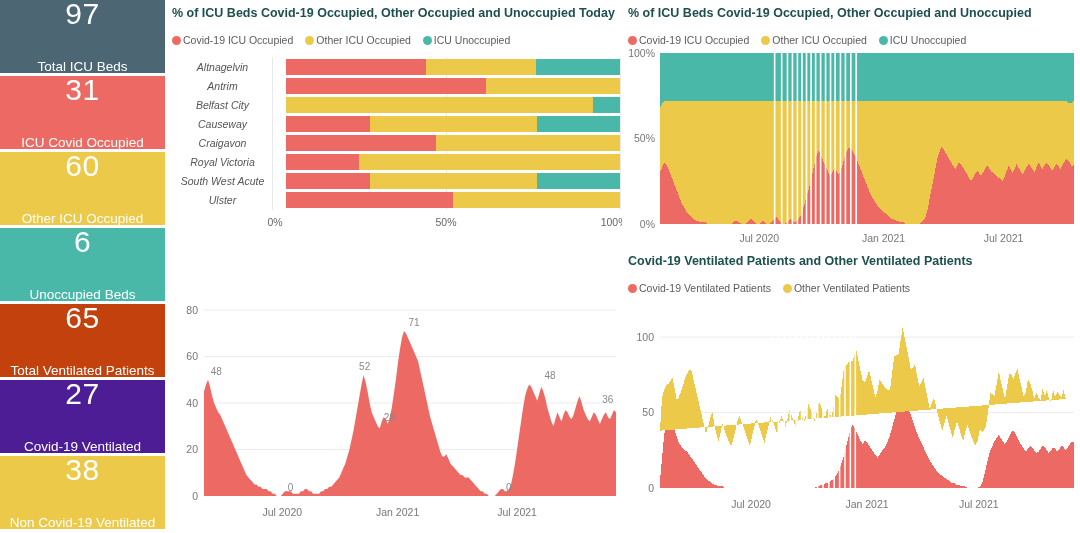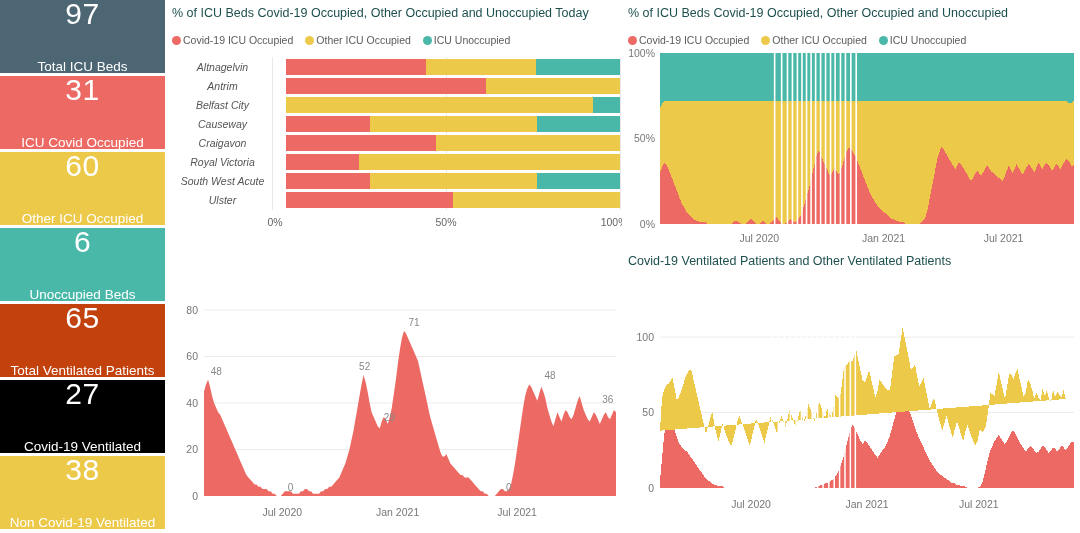--- a/index.html
+++ b/index.html
@@ -52,21 +52,21 @@
   
   .panel { position: absolute; background: #fff; }
   #panel-bar      { left: 168px; top: 0;   width: 452px; height: 262px; }
   #panel-pctarea  { left: 622px; top: 0;   width: 458px; height: 258px; }
   #panel-rolling  { left: 168px; top: 262px; width: 452px; height: 271px; }
   #panel-vent     { left: 622px; top: 246px; width: 458px; height: 275px; }
 
   .panel-title {
     color: #1d4f4e;
     font-size: 12.5px;
-    font-weight: normal;
+    font-weight: bold;
     line-height: 1.2;
   }
   .legend {
     display: flex;
     align-items: center;
     gap: 12px;
     margin-top: 8px;
   }
   .legend-item { display: flex; align-items: center; gap: 2px; }
   .legend-dot {
@@ -170,21 +170,21 @@
         <div class="kpi-label">Other ICU Occupied</div>
       </div>
       <div class="kpi-tile" style="background: rgb(74, 184, 168);">
         <div class="kpi-value">6</div>
         <div class="kpi-label">Unoccupied Beds</div>
       </div>
       <div class="kpi-tile" style="background: #c2410c;">
         <div class="kpi-value">65</div>
         <div class="kpi-label">Total Ventilated Patients</div>
       </div>
-      <div class="kpi-tile" style="background: #000000;">
+      <div class="kpi-tile" style="background: #4c1d95;">
         <div class="kpi-value">27</div>
         <div class="kpi-label">Covid-19 Ventilated</div>
       </div>
       <div class="kpi-tile" style="background: rgb(237, 201, 74);">
         <div class="kpi-value">38</div>
         <div class="kpi-label">Non Covid-19 Ventilated</div>
       </div>
     </div>
 
   <div class="panel" id="panel-bar">
@@ -346,20 +346,30 @@
         <text x="382.08" y="95.4" class="data-label">48</text>
         <text x="439.76" y="118.65" class="data-label">36</text>
         <text x="114.28" y="232" class="axis-label axis-label-c">Jul 2020</text>
         <text x="229.64" y="232" class="axis-label axis-label-c">Jan 2021</text>
         <text x="349.12" y="232" class="axis-label axis-label-c">Jul 2021</text>
       </svg>
   </div>
 
   <div class="panel" id="panel-vent">
     <div class="panel-title" style="position:absolute;left:6px;top:8px;">Covid-19 Ventilated Patients and Other Ventilated Patients</div>
+    <div class="legend" id="legend-vent" style="position:absolute;left:6px;top:28px;">
+        <div class="legend-item">
+          <span class="legend-dot" style="background: rgb(236, 106, 99);"></span>
+          <span class="legend-text">Covid-19 Ventilated Patients</span>
+        </div>
+        <div class="legend-item">
+          <span class="legend-dot" style="background: rgb(237, 201, 74);"></span>
+          <span class="legend-text">Other Ventilated Patients</span>
+        </div>
+      </div>
     <svg class="plot-svg" id="svg-vent" width="458" height="222" style="position:absolute;left:0;top:50px;">
         <text x="32" y="195.5" class="axis-label axis-label-r">0</text>
         <line x1="38" x2="452" y1="116.54545454545455" y2="116.54545454545455" stroke="#ececec" stroke-width="1"></line>
         <text x="32" y="120.04545454545455" class="axis-label axis-label-r">50</text>
         <line x1="38" x2="452" y1="41.09090909090909" y2="41.09090909090909" stroke="#ececec" stroke-width="1"></line>
         <text x="32" y="44.59090909090909" class="axis-label axis-label-r">100</text>
         <path d="M 38 184.45454545454547 L 40.09090909090909 161.8181818181818 L 42.18181818181818 139.1818181818182 L 44.27272727272727 125.6 L 46.36363636363637 121.07272727272728 L 48.45454545454545 124.0909090909091 L 50.54545454545455 128.61818181818182 L 52.63636363636364 134.65454545454546 L 54.727272727272734 140.6909090909091 L 56.81818181818182 146.72727272727275 L 58.90909090909091 149.74545454545455 L 61 152.76363636363635 L 63.09090909090909 154.27272727272728 L 65.18181818181819 155.78181818181818 L 67.27272727272728 158.8 L 69.36363636363636 161.8181818181818 L 71.45454545454547 164.83636363636364 L 73.54545454545455 167.85454545454544 L 75.63636363636364 170.87272727272727 L 77.72727272727272 173.89090909090908 L 79.81818181818181 176.9090909090909 L 81.9090909090909 179.92727272727274 L 84 182.94545454545454 L 86.0909090909091 184.45454545454547 L 88.18181818181819 185.96363636363637 L 90.27272727272728 187.47272727272727 L 92.36363636363637 188.98181818181817 L 94.45454545454545 188.98181818181817 L 96.54545454545455 190.4909090909091 L 98.63636363636363 190.4909090909091 L 100.72727272727272 190.4909090909091 L 102.81818181818183 192 L 104.90909090909092 192 L 107 192 L 109.0909090909091 192 L 111.18181818181819 192 L 113.27272727272728 192 L 115.36363636363637 192 L 117.45454545454545 192 L 119.54545454545455 192 L 121.63636363636364 192 L 123.72727272727273 192 L 125.81818181818183 192 L 127.9090909090909 192 L 130 192 L 132.0909090909091 192 L 134.1818181818182 192 L 136.27272727272728 192 L 138.36363636363637 192 L 140.45454545454544 192 L 142.54545454545456 192 L 144.63636363636363 192 L 146.72727272727275 192 L 148.8181818181818 192 L 150.9090909090909 192 L 153 192 L 155.0909090909091 192 L 157.1818181818182 192 L 159.27272727272725 192 L 161.36363636363637 192 L 163.45454545454544 192 L 165.54545454545453 192 L 167.63636363636365 192 L 169.72727272727272 192 L 171.81818181818184 192 L 173.9090909090909 192 L 176 192 L 178.0909090909091 192 L 180.1818181818182 192 L 182.27272727272728 192 L 184.36363636363637 192 L 186.45454545454544 192 L 188.54545454545456 192 L 190.63636363636363 192 L 192.72727272727275 192 L 194.8181818181818 190.4909090909091 L 196.9090909090909 190.4909090909091 L 199 188.98181818181817 L 201.0909090909091 188.98181818181817 L 203.1818181818182 187.47272727272727 L 205.27272727272728 187.47272727272727 L 207.36363636363637 185.96363636363637 L 209.45454545454547 184.45454545454547 L 211.54545454545453 182.94545454545454 L 213.63636363636365 179.92727272727274 L 215.72727272727272 176.9090909090909 L 217.8181818181818 172.38181818181818 L 219.9090909090909 166.34545454545454 L 222 158.8 L 224.0909090909091 151.25454545454545 L 226.1818181818182 142.2 L 228.27272727272728 134.65454545454546 L 230.36363636363637 128.61818181818182 L 232.45454545454547 131.63636363636363 L 234.54545454545456 136.16363636363636 L 236.63636363636363 140.6909090909091 L 238.72727272727272 145.21818181818182 L 240.8181818181818 148.23636363636365 L 242.9090909090909 143.70909090909092 L 245 146.72727272727275 L 247.0909090909091 149.74545454545455 L 249.18181818181816 152.76363636363635 L 251.27272727272728 155.78181818181818 L 253.36363636363637 158.8 L 255.45454545454547 161.8181818181818 L 257.5454545454545 158.8 L 259.6363636363636 155.78181818181818 L 261.72727272727275 152.76363636363635 L 263.8181818181818 149.74545454545455 L 265.9090909090909 145.21818181818182 L 268 139.1818181818182 L 270.09090909090907 131.63636363636363 L 272.1818181818182 124.0909090909091 L 274.27272727272725 116.54545454545455 L 276.3636363636364 110.50909090909092 L 278.45454545454544 105.98181818181818 L 280.5454545454545 101.45454545454547 L 282.6363636363636 104.47272727272728 L 284.72727272727275 109 L 286.8181818181818 113.52727272727273 L 288.9090909090909 119.56363636363636 L 291 125.6 L 293.09090909090907 131.63636363636363 L 295.1818181818182 137.6727272727273 L 297.2727272727273 142.2 L 299.3636363636364 146.72727272727275 L 301.45454545454544 151.25454545454545 L 303.54545454545456 155.78181818181818 L 305.6363636363637 160.3090909090909 L 307.7272727272727 164.83636363636364 L 309.8181818181818 167.85454545454544 L 311.90909090909093 170.87272727272727 L 314 173.89090909090908 L 316.09090909090907 176.9090909090909 L 318.1818181818182 178.4181818181818 L 320.27272727272725 179.92727272727274 L 322.3636363636364 181.43636363636364 L 324.45454545454544 182.94545454545454 L 326.54545454545456 184.45454545454547 L 328.6363636363636 185.96363636363637 L 330.72727272727275 187.47272727272727 L 332.8181818181818 187.47272727272727 L 334.9090909090909 188.98181818181817 L 337 188.98181818181817 L 339.0909090909091 190.4909090909091 L 341.1818181818182 190.4909090909091 L 343.27272727272725 190.4909090909091 L 345.3636363636364 192 L 347.4545454545455 192 L 349.5454545454545 192 L 351.6363636363636 192 L 353.72727272727275 192 L 355.8181818181818 192 L 357.9090909090909 190.4909090909091 L 360 187.47272727272727 L 362.0909090909091 179.92727272727274 L 364.1818181818182 170.87272727272727 L 366.27272727272725 161.8181818181818 L 368.3636363636364 154.27272727272728 L 370.45454545454544 149.74545454545455 L 372.54545454545456 145.21818181818182 L 374.6363636363636 142.2 L 376.72727272727275 139.1818181818182 L 378.8181818181818 142.2 L 380.90909090909093 145.21818181818182 L 383 148.23636363636365 L 385.09090909090907 145.21818181818182 L 387.1818181818182 140.6909090909091 L 389.2727272727273 136.16363636363636 L 391.3636363636363 134.65454545454546 L 393.45454545454544 137.6727272727273 L 395.54545454545456 142.2 L 397.6363636363636 146.72727272727275 L 399.7272727272727 149.74545454545455 L 401.8181818181818 152.76363636363635 L 403.90909090909093 155.78181818181818 L 406 152.76363636363635 L 408.09090909090907 149.74545454545455 L 410.1818181818182 151.25454545454545 L 412.2727272727273 154.27272727272728 L 414.3636363636364 157.2909090909091 L 416.45454545454544 155.78181818181818 L 418.54545454545456 152.76363636363635 L 420.6363636363636 149.74545454545455 L 422.72727272727275 151.25454545454545 L 424.8181818181818 154.27272727272728 L 426.90909090909093 157.2909090909091 L 429 154.27272727272728 L 431.0909090909091 151.25454545454545 L 433.1818181818182 152.76363636363635 L 435.27272727272725 155.78181818181818 L 437.3636363636364 152.76363636363635 L 439.45454545454544 149.74545454545455 L 441.5454545454545 151.25454545454545 L 443.6363636363636 154.27272727272728 L 445.72727272727275 151.25454545454545 L 447.8181818181818 148.23636363636365 L 449.9090909090909 145.21818181818182 L 452 146.72727272727275 L 452 192 L 449.9090909090909 192 L 447.8181818181818 192 L 445.72727272727275 192 L 443.6363636363636 192 L 441.5454545454545 192 L 439.45454545454544 192 L 437.3636363636364 192 L 435.27272727272725 192 L 433.1818181818182 192 L 431.0909090909091 192 L 429 192 L 426.90909090909093 192 L 424.8181818181818 192 L 422.72727272727275 192 L 420.6363636363636 192 L 418.54545454545456 192 L 416.45454545454544 192 L 414.3636363636364 192 L 412.2727272727273 192 L 410.1818181818182 192 L 408.09090909090907 192 L 406 192 L 403.90909090909093 192 L 401.8181818181818 192 L 399.7272727272727 192 L 397.6363636363636 192 L 395.54545454545456 192 L 393.45454545454544 192 L 391.3636363636363 192 L 389.2727272727273 192 L 387.1818181818182 192 L 385.09090909090907 192 L 383 192 L 380.90909090909093 192 L 378.8181818181818 192 L 376.72727272727275 192 L 374.6363636363636 192 L 372.54545454545456 192 L 370.45454545454544 192 L 368.3636363636364 192 L 366.27272727272725 192 L 364.1818181818182 192 L 362.0909090909091 192 L 360 192 L 357.9090909090909 192 L 355.8181818181818 192 L 353.72727272727275 192 L 351.6363636363636 192 L 349.5454545454545 192 L 347.4545454545455 192 L 345.3636363636364 192 L 343.27272727272725 192 L 341.1818181818182 192 L 339.0909090909091 192 L 337 192 L 334.9090909090909 192 L 332.8181818181818 192 L 330.72727272727275 192 L 328.6363636363636 192 L 326.54545454545456 192 L 324.45454545454544 192 L 322.3636363636364 192 L 320.27272727272725 192 L 318.1818181818182 192 L 316.09090909090907 192 L 314 192 L 311.90909090909093 192 L 309.8181818181818 192 L 307.7272727272727 192 L 305.6363636363637 192 L 303.54545454545456 192 L 301.45454545454544 192 L 299.3636363636364 192 L 297.2727272727273 192 L 295.1818181818182 192 L 293.09090909090907 192 L 291 192 L 288.9090909090909 192 L 286.8181818181818 192 L 284.72727272727275 192 L 282.6363636363636 192 L 280.5454545454545 192 L 278.45454545454544 192 L 276.3636363636364 192 L 274.27272727272725 192 L 272.1818181818182 192 L 270.09090909090907 192 L 268 192 L 265.9090909090909 192 L 263.8181818181818 192 L 261.72727272727275 192 L 259.6363636363636 192 L 257.5454545454545 192 L 255.45454545454547 192 L 253.36363636363637 192 L 251.27272727272728 192 L 249.18181818181816 192 L 247.0909090909091 192 L 245 192 L 242.9090909090909 192 L 240.8181818181818 192 L 238.72727272727272 192 L 236.63636363636363 192 L 234.54545454545456 192 L 232.45454545454547 192 L 230.36363636363637 192 L 228.27272727272728 192 L 226.1818181818182 192 L 224.0909090909091 192 L 222 192 L 219.9090909090909 192 L 217.8181818181818 192 L 215.72727272727272 192 L 213.63636363636365 192 L 211.54545454545453 192 L 209.45454545454547 192 L 207.36363636363637 192 L 205.27272727272728 192 L 203.1818181818182 192 L 201.0909090909091 192 L 199 192 L 196.9090909090909 192 L 194.8181818181818 192 L 192.72727272727275 192 L 190.63636363636363 192 L 188.54545454545456 192 L 186.45454545454544 192 L 184.36363636363637 192 L 182.27272727272728 192 L 180.1818181818182 192 L 178.0909090909091 192 L 176 192 L 173.9090909090909 192 L 171.81818181818184 192 L 169.72727272727272 192 L 167.63636363636365 192 L 165.54545454545453 192 L 163.45454545454544 192 L 161.36363636363637 192 L 159.27272727272725 192 L 157.1818181818182 192 L 155.0909090909091 192 L 153 192 L 150.9090909090909 192 L 148.8181818181818 192 L 146.72727272727275 192 L 144.63636363636363 192 L 142.54545454545456 192 L 140.45454545454544 192 L 138.36363636363637 192 L 136.27272727272728 192 L 134.1818181818182 192 L 132.0909090909091 192 L 130 192 L 127.9090909090909 192 L 125.81818181818183 192 L 123.72727272727273 192 L 121.63636363636364 192 L 119.54545454545455 192 L 117.45454545454545 192 L 115.36363636363637 192 L 113.27272727272728 192 L 111.18181818181819 192 L 109.0909090909091 192 L 107 192 L 104.90909090909092 192 L 102.81818181818183 192 L 100.72727272727272 192 L 98.63636363636363 192 L 96.54545454545455 192 L 94.45454545454545 192 L 92.36363636363637 192 L 90.27272727272728 192 L 88.18181818181819 192 L 86.0909090909091 192 L 84 192 L 81.9090909090909 192 L 79.81818181818181 192 L 77.72727272727272 192 L 75.63636363636364 192 L 73.54545454545455 192 L 71.45454545454547 192 L 69.36363636363636 192 L 67.27272727272728 192 L 65.18181818181819 192 L 63.09090909090909 192 L 61 192 L 58.90909090909091 192 L 56.81818181818182 192 L 54.727272727272734 192 L 52.63636363636364 192 L 50.54545454545455 192 L 48.45454545454545 192 L 46.36363636363637 192 L 44.27272727272727 192 L 42.18181818181818 192 L 40.09090909090909 192 L 38 192 Z" fill="#ec6a63" shape-rendering="crispEdges"></path>
         <path d="M 38 134.65454545454546 L 40.09090909090909 101.45454545454547 L 42.18181818181818 93.9090909090909 L 44.27272727272727 89.38181818181819 L 46.36363636363637 87.87272727272726 L 48.45454545454545 84.85454545454544 L 50.54545454545455 81.83636363636363 L 52.63636363636364 92.4 L 54.727272727272734 104.47272727272728 L 56.81818181818182 101.45454545454547 L 58.90909090909091 95.41818181818182 L 61 89.38181818181819 L 63.09090909090909 81.83636363636363 L 65.18181818181819 77.30909090909091 L 67.27272727272728 74.29090909090908 L 69.36363636363636 74.29090909090908 L 71.45454545454547 83.34545454545454 L 73.54545454545455 92.4 L 75.63636363636364 101.45454545454547 L 77.72727272727272 110.50909090909092 L 79.81818181818181 119.56363636363636 L 81.9090909090909 128.61818181818182 L 84 137.6727272727273 L 86.0909090909091 130.12727272727273 L 88.18181818181819 122.58181818181819 L 90.27272727272728 115.03636363636363 L 92.36363636363637 128.61818181818182 L 94.45454545454545 137.6727272727273 L 96.54545454545455 145.21818181818182 L 98.63636363636363 136.16363636363636 L 100.72727272727272 127.10909090909091 L 102.81818181818183 134.65454545454546 L 104.90909090909092 140.6909090909091 L 107 146.72727272727275 L 109.0909090909091 149.74545454545455 L 111.18181818181819 143.70909090909092 L 113.27272727272728 134.65454545454546 L 115.36363636363637 125.6 L 117.45454545454545 119.56363636363636 L 119.54545454545455 125.6 L 121.63636363636364 131.63636363636363 L 123.72727272727273 137.6727272727273 L 125.81818181818183 143.70909090909092 L 127.9090909090909 149.74545454545455 L 130 140.6909090909091 L 132.0909090909091 131.63636363636363 L 134.1818181818182 122.58181818181819 L 136.27272727272728 128.61818181818182 L 138.36363636363637 134.65454545454546 L 140.45454545454544 140.6909090909091 L 142.54545454545456 146.72727272727275 L 144.63636363636363 137.6727272727273 L 146.72727272727275 128.61818181818182 L 148.8181818181818 119.56363636363636 L 150.9090909090909 125.6 L 153 131.63636363636363 L 155.0909090909091 137.6727272727273 L 157.1818181818182 128.61818181818182 L 159.27272727272725 119.56363636363636 L 161.36363636363637 125.6 L 163.45454545454544 131.63636363636363 L 165.54545454545453 122.58181818181819 L 167.63636363636365 113.52727272727273 L 169.72727272727272 119.56363636363636 L 171.81818181818184 125.6 L 173.9090909090909 131.63636363636363 L 176 122.58181818181819 L 178.0909090909091 113.52727272727273 L 180.1818181818182 119.56363636363636 L 182.27272727272728 125.6 L 184.36363636363637 116.54545454545455 L 186.45454545454544 107.4909090909091 L 188.54545454545456 113.52727272727273 L 190.63636363636363 119.56363636363636 L 192.72727272727275 125.6 L 194.8181818181818 115.03636363636363 L 196.9090909090909 105.98181818181818 L 199 110.50909090909092 L 201.0909090909091 116.54545454545455 L 203.1818181818182 121.07272727272728 L 205.27272727272728 112.01818181818182 L 207.36363636363637 116.54545454545455 L 209.45454545454547 121.07272727272728 L 211.54545454545453 110.50909090909092 L 213.63636363636365 98.43636363636364 L 215.72727272727272 101.45454545454547 L 217.8181818181818 102.96363636363637 L 219.9090909090909 87.87272727272726 L 222 71.27272727272727 L 224.0909090909091 69.76363636363637 L 226.1818181818182 66.74545454545455 L 228.27272727272728 65.23636363636363 L 230.36363636363637 65.23636363636363 L 232.45454545454547 59.19999999999999 L 234.54545454545456 54.672727272727286 L 236.63636363636363 65.23636363636363 L 238.72727272727272 75.80000000000001 L 240.8181818181818 84.85454545454544 L 242.9090909090909 86.36363636363636 L 245 80.32727272727273 L 247.0909090909091 74.29090909090908 L 249.18181818181816 83.34545454545454 L 251.27272727272728 92.4 L 253.36363636363637 101.45454545454547 L 255.45454545454547 95.41818181818182 L 257.5454545454545 83.34545454545454 L 259.6363636363636 86.36363636363636 L 261.72727272727275 89.38181818181819 L 263.8181818181818 92.4 L 265.9090909090909 93.9090909090909 L 268 93.9090909090909 L 270.09090909090907 77.30909090909091 L 272.1818181818182 60.70909090909092 L 274.27272727272725 59.19999999999999 L 276.3636363636364 59.19999999999999 L 278.45454545454544 45.618181818181824 L 280.5454545454545 32.03636363636363 L 282.6363636363636 41.09090909090909 L 284.72727272727275 51.654545454545456 L 286.8181818181818 62.21818181818182 L 288.9090909090909 74.29090909090908 L 291 71.27272727272727 L 293.09090909090907 68.25454545454545 L 295.1818181818182 80.32727272727273 L 297.2727272727273 90.89090909090909 L 299.3636363636364 86.36363636363636 L 301.45454545454544 81.83636363636363 L 303.54545454545456 92.4 L 305.6363636363637 102.96363636363637 L 307.7272727272727 113.52727272727273 L 309.8181818181818 107.4909090909091 L 311.90909090909093 101.45454545454547 L 314 110.50909090909092 L 316.09090909090907 119.56363636363636 L 318.1818181818182 127.10909090909091 L 320.27272727272725 134.65454545454546 L 322.3636363636364 127.10909090909091 L 324.45454545454544 119.56363636363636 L 326.54545454545456 127.10909090909091 L 328.6363636363636 134.65454545454546 L 330.72727272727275 142.2 L 332.8181818181818 133.14545454545453 L 334.9090909090909 125.6 L 337 131.63636363636363 L 339.0909090909091 139.1818181818182 L 341.1818181818182 145.21818181818182 L 343.27272727272725 136.16363636363636 L 345.3636363636364 128.61818181818182 L 347.4545454545455 134.65454545454546 L 349.5454545454545 140.6909090909091 L 351.6363636363636 146.72727272727275 L 353.72727272727275 149.74545454545455 L 355.8181818181818 143.70909090909092 L 357.9090909090909 133.14545454545453 L 360 136.16363636363636 L 362.0909090909091 134.65454545454546 L 364.1818181818182 128.61818181818182 L 366.27272727272725 113.52727272727273 L 368.3636363636364 96.92727272727272 L 370.45454545454544 98.43636363636364 L 372.54545454545456 99.94545454545454 L 374.6363636363636 87.87272727272726 L 376.72727272727275 75.80000000000001 L 378.8181818181818 84.85454545454544 L 380.90909090909093 93.9090909090909 L 383 102.96363636363637 L 385.09090909090907 90.89090909090909 L 387.1818181818182 77.30909090909091 L 389.2727272727273 78.81818181818183 L 391.3636363636363 83.34545454545454 L 393.45454545454544 77.30909090909091 L 395.54545454545456 72.78181818181818 L 397.6363636363636 83.34545454545454 L 399.7272727272727 92.4 L 401.8181818181818 101.45454545454547 L 403.90909090909093 95.41818181818182 L 406 83.34545454545454 L 408.09090909090907 86.36363636363636 L 410.1818181818182 93.9090909090909 L 412.2727272727273 102.96363636363637 L 414.3636363636364 96.92727272727272 L 416.45454545454544 101.45454545454547 L 418.54545454545456 104.47272727272728 L 420.6363636363636 92.4 L 422.72727272727275 99.94545454545454 L 424.8181818181818 93.9090909090909 L 426.90909090909093 102.96363636363637 L 429 105.98181818181818 L 431.0909090909091 93.9090909090909 L 433.1818181818182 101.45454545454547 L 435.27272727272725 95.41818181818182 L 437.3636363636364 98.43636363636364 L 439.45454545454544 101.45454545454547 L 441.5454545454545 93.9090909090909 L 443.6363636363636 102.96363636363637 L 445.72727272727275 NaN L 447.8181818181818 NaN L 449.9090909090909 NaN L 452 NaN L 452 146.72727272727275 L 449.9090909090909 145.21818181818182 L 447.8181818181818 148.23636363636365 L 445.72727272727275 151.25454545454545 L 443.6363636363636 154.27272727272728 L 441.5454545454545 151.25454545454545 L 439.45454545454544 149.74545454545455 L 437.3636363636364 152.76363636363635 L 435.27272727272725 155.78181818181818 L 433.1818181818182 152.76363636363635 L 431.0909090909091 151.25454545454545 L 429 154.27272727272728 L 426.90909090909093 157.2909090909091 L 424.8181818181818 154.27272727272728 L 422.72727272727275 151.25454545454545 L 420.6363636363636 149.74545454545455 L 418.54545454545456 152.76363636363635 L 416.45454545454544 155.78181818181818 L 414.3636363636364 157.2909090909091 L 412.2727272727273 154.27272727272728 L 410.1818181818182 151.25454545454545 L 408.09090909090907 149.74545454545455 L 406 152.76363636363635 L 403.90909090909093 155.78181818181818 L 401.8181818181818 152.76363636363635 L 399.7272727272727 149.74545454545455 L 397.6363636363636 146.72727272727275 L 395.54545454545456 142.2 L 393.45454545454544 137.6727272727273 L 391.3636363636363 134.65454545454546 L 389.2727272727273 136.16363636363636 L 387.1818181818182 140.6909090909091 L 385.09090909090907 145.21818181818182 L 383 148.23636363636365 L 380.90909090909093 145.21818181818182 L 378.8181818181818 142.2 L 376.72727272727275 139.1818181818182 L 374.6363636363636 142.2 L 372.54545454545456 145.21818181818182 L 370.45454545454544 149.74545454545455 L 368.3636363636364 154.27272727272728 L 366.27272727272725 161.8181818181818 L 364.1818181818182 170.87272727272727 L 362.0909090909091 179.92727272727274 L 360 187.47272727272727 L 357.9090909090909 190.4909090909091 L 355.8181818181818 192 L 353.72727272727275 192 L 351.6363636363636 192 L 349.5454545454545 192 L 347.4545454545455 192 L 345.3636363636364 192 L 343.27272727272725 190.4909090909091 L 341.1818181818182 190.4909090909091 L 339.0909090909091 190.4909090909091 L 337 188.98181818181817 L 334.9090909090909 188.98181818181817 L 332.8181818181818 187.47272727272727 L 330.72727272727275 187.47272727272727 L 328.6363636363636 185.96363636363637 L 326.54545454545456 184.45454545454547 L 324.45454545454544 182.94545454545454 L 322.3636363636364 181.43636363636364 L 320.27272727272725 179.92727272727274 L 318.1818181818182 178.4181818181818 L 316.09090909090907 176.9090909090909 L 314 173.89090909090908 L 311.90909090909093 170.87272727272727 L 309.8181818181818 167.85454545454544 L 307.7272727272727 164.83636363636364 L 305.6363636363637 160.3090909090909 L 303.54545454545456 155.78181818181818 L 301.45454545454544 151.25454545454545 L 299.3636363636364 146.72727272727275 L 297.2727272727273 142.2 L 295.1818181818182 137.6727272727273 L 293.09090909090907 131.63636363636363 L 291 125.6 L 288.9090909090909 119.56363636363636 L 286.8181818181818 113.52727272727273 L 284.72727272727275 109 L 282.6363636363636 104.47272727272728 L 280.5454545454545 101.45454545454547 L 278.45454545454544 105.98181818181818 L 276.3636363636364 110.50909090909092 L 274.27272727272725 116.54545454545455 L 272.1818181818182 124.0909090909091 L 270.09090909090907 131.63636363636363 L 268 139.1818181818182 L 265.9090909090909 145.21818181818182 L 263.8181818181818 149.74545454545455 L 261.72727272727275 152.76363636363635 L 259.6363636363636 155.78181818181818 L 257.5454545454545 158.8 L 255.45454545454547 161.8181818181818 L 253.36363636363637 158.8 L 251.27272727272728 155.78181818181818 L 249.18181818181816 152.76363636363635 L 247.0909090909091 149.74545454545455 L 245 146.72727272727275 L 242.9090909090909 143.70909090909092 L 240.8181818181818 148.23636363636365 L 238.72727272727272 145.21818181818182 L 236.63636363636363 140.6909090909091 L 234.54545454545456 136.16363636363636 L 232.45454545454547 131.63636363636363 L 230.36363636363637 128.61818181818182 L 228.27272727272728 134.65454545454546 L 226.1818181818182 142.2 L 224.0909090909091 151.25454545454545 L 222 158.8 L 219.9090909090909 166.34545454545454 L 217.8181818181818 172.38181818181818 L 215.72727272727272 176.9090909090909 L 213.63636363636365 179.92727272727274 L 211.54545454545453 182.94545454545454 L 209.45454545454547 184.45454545454547 L 207.36363636363637 185.96363636363637 L 205.27272727272728 187.47272727272727 L 203.1818181818182 187.47272727272727 L 201.0909090909091 188.98181818181817 L 199 188.98181818181817 L 196.9090909090909 190.4909090909091 L 194.8181818181818 190.4909090909091 L 192.72727272727275 192 L 190.63636363636363 192 L 188.54545454545456 192 L 186.45454545454544 192 L 184.36363636363637 192 L 182.27272727272728 192 L 180.1818181818182 192 L 178.0909090909091 192 L 176 192 L 173.9090909090909 192 L 171.81818181818184 192 L 169.72727272727272 192 L 167.63636363636365 192 L 165.54545454545453 192 L 163.45454545454544 192 L 161.36363636363637 192 L 159.27272727272725 192 L 157.1818181818182 192 L 155.0909090909091 192 L 153 192 L 150.9090909090909 192 L 148.8181818181818 192 L 146.72727272727275 192 L 144.63636363636363 192 L 142.54545454545456 192 L 140.45454545454544 192 L 138.36363636363637 192 L 136.27272727272728 192 L 134.1818181818182 192 L 132.0909090909091 192 L 130 192 L 127.9090909090909 192 L 125.81818181818183 192 L 123.72727272727273 192 L 121.63636363636364 192 L 119.54545454545455 192 L 117.45454545454545 192 L 115.36363636363637 192 L 113.27272727272728 192 L 111.18181818181819 192 L 109.0909090909091 192 L 107 192 L 104.90909090909092 192 L 102.81818181818183 192 L 100.72727272727272 190.4909090909091 L 98.63636363636363 190.4909090909091 L 96.54545454545455 190.4909090909091 L 94.45454545454545 188.98181818181817 L 92.36363636363637 188.98181818181817 L 90.27272727272728 187.47272727272727 L 88.18181818181819 185.96363636363637 L 86.0909090909091 184.45454545454547 L 84 182.94545454545454 L 81.9090909090909 179.92727272727274 L 79.81818181818181 176.9090909090909 L 77.72727272727272 173.89090909090908 L 75.63636363636364 170.87272727272727 L 73.54545454545455 167.85454545454544 L 71.45454545454547 164.83636363636364 L 69.36363636363636 161.8181818181818 L 67.27272727272728 158.8 L 65.18181818181819 155.78181818181818 L 63.09090909090909 154.27272727272728 L 61 152.76363636363635 L 58.90909090909091 149.74545454545455 L 56.81818181818182 146.72727272727275 L 54.727272727272734 140.6909090909091 L 52.63636363636364 134.65454545454546 L 50.54545454545455 128.61818181818182 L 48.45454545454545 124.0909090909091 L 46.36363636363637 121.07272727272728 L 44.27272727272727 125.6 L 42.18181818181818 139.1818181818182 L 40.09090909090909 161.8181818181818 L 38 184.45454545454547 Z" fill="#edc94a" shape-rendering="crispEdges"></path>
         <rect x="148.952" y="26" width="1.5" height="166" fill="#ffffff"></rect>
         <rect x="155.576" y="26" width="1.5" height="166" fill="#ffffff"></rect>

